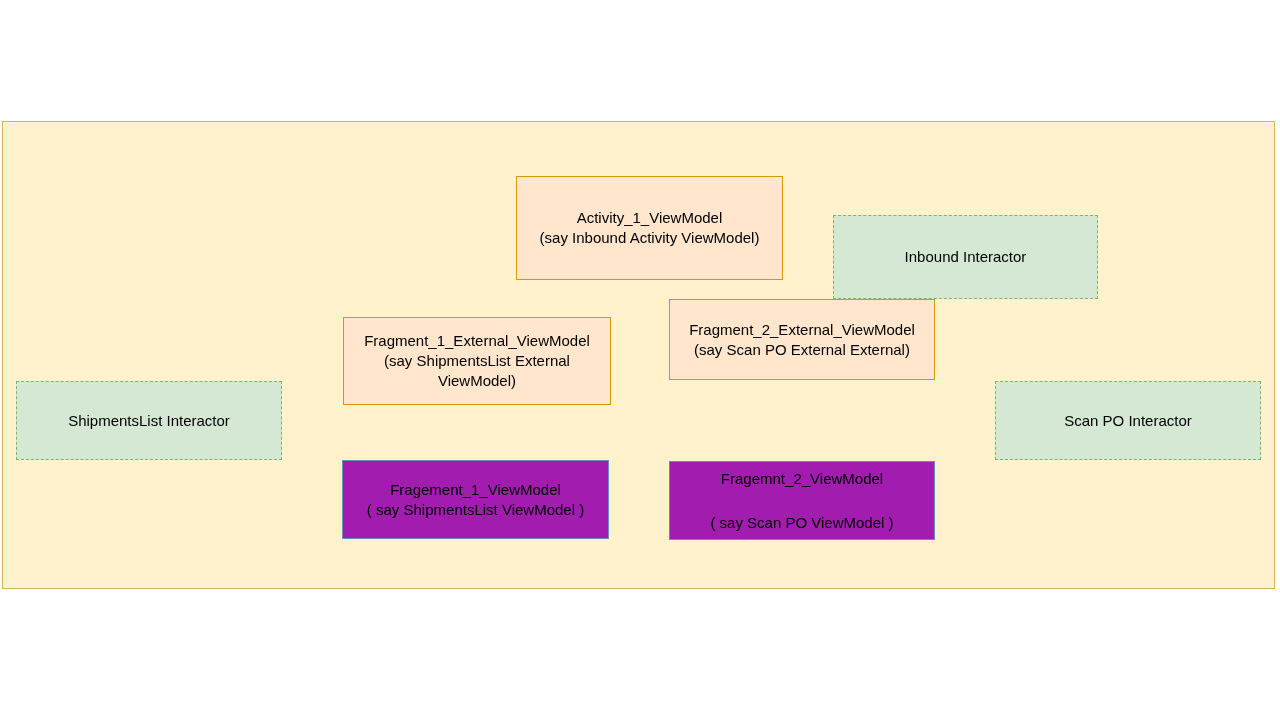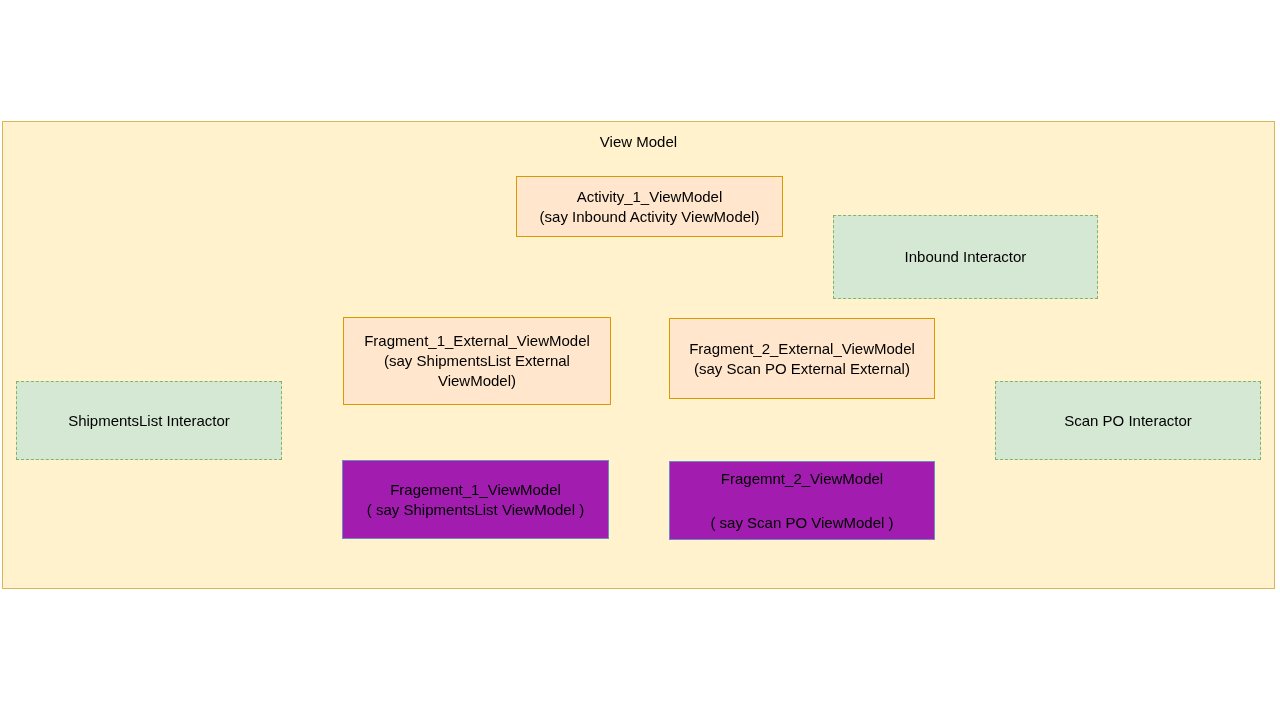--- a/index.html
+++ b/index.html
@@ -53,38 +53,37 @@
     border: 1px solid #d79b00;
   }
   .green {
     background: #d5e8d4;
     border: 1px dashed #82b366;
   }
   .blue {
     background: #a21caf;
     border: 1px solid #6c8ebf;
   }
-  .box-activity        { left: 516px; top: 176px; width: 267px; height: 61px; align-items: center; }
+  .box-activity        { left: 516px; top: 176px; width: 267px; height: 104px; align-items: center; }
   .box-inbound         { left: 833px; top: 215px; width: 265px; height: 84px; }
   .box-frag1ext        { left: 343px; top: 317px; width: 268px; height: 88px; }
   .box-frag1ext .line2 { max-width: 212px; margin: 0 auto; }
-  .box-frag2ext        { left: 669px; top: 318px; width: 266px; height: 81px; }
+  .box-frag2ext        { left: 669px; top: 299px; width: 266px; height: 81px; }
   .box-shipments       { left: 16px;  top: 381px; width: 266px; height: 79px; }
   .box-scanpo          { left: 995px; top: 381px; width: 266px; height: 79px; }
   .box-frag1vm         { left: 342px; top: 460px; width: 267px; height: 79px; }
   .box-frag2vm         { left: 669px; top: 461px; width: 266px; height: 79px; gap: 24px; }
 </style>
 </head>
 <body>
 
 <div class="canvas">
 
   <div class="container-box"></div>
 
-  <div class="diagram-title">View Model</div>
 
   <div class="box orange box-activity">
     <div class="line line1">Activity_1_ViewModel</div>
     <div class="line line2">(say Inbound Activity ViewModel)</div>
   </div>
 
   <div class="box green box-inbound">
     <div class="line line1">Inbound Interactor</div>
   </div>
 

